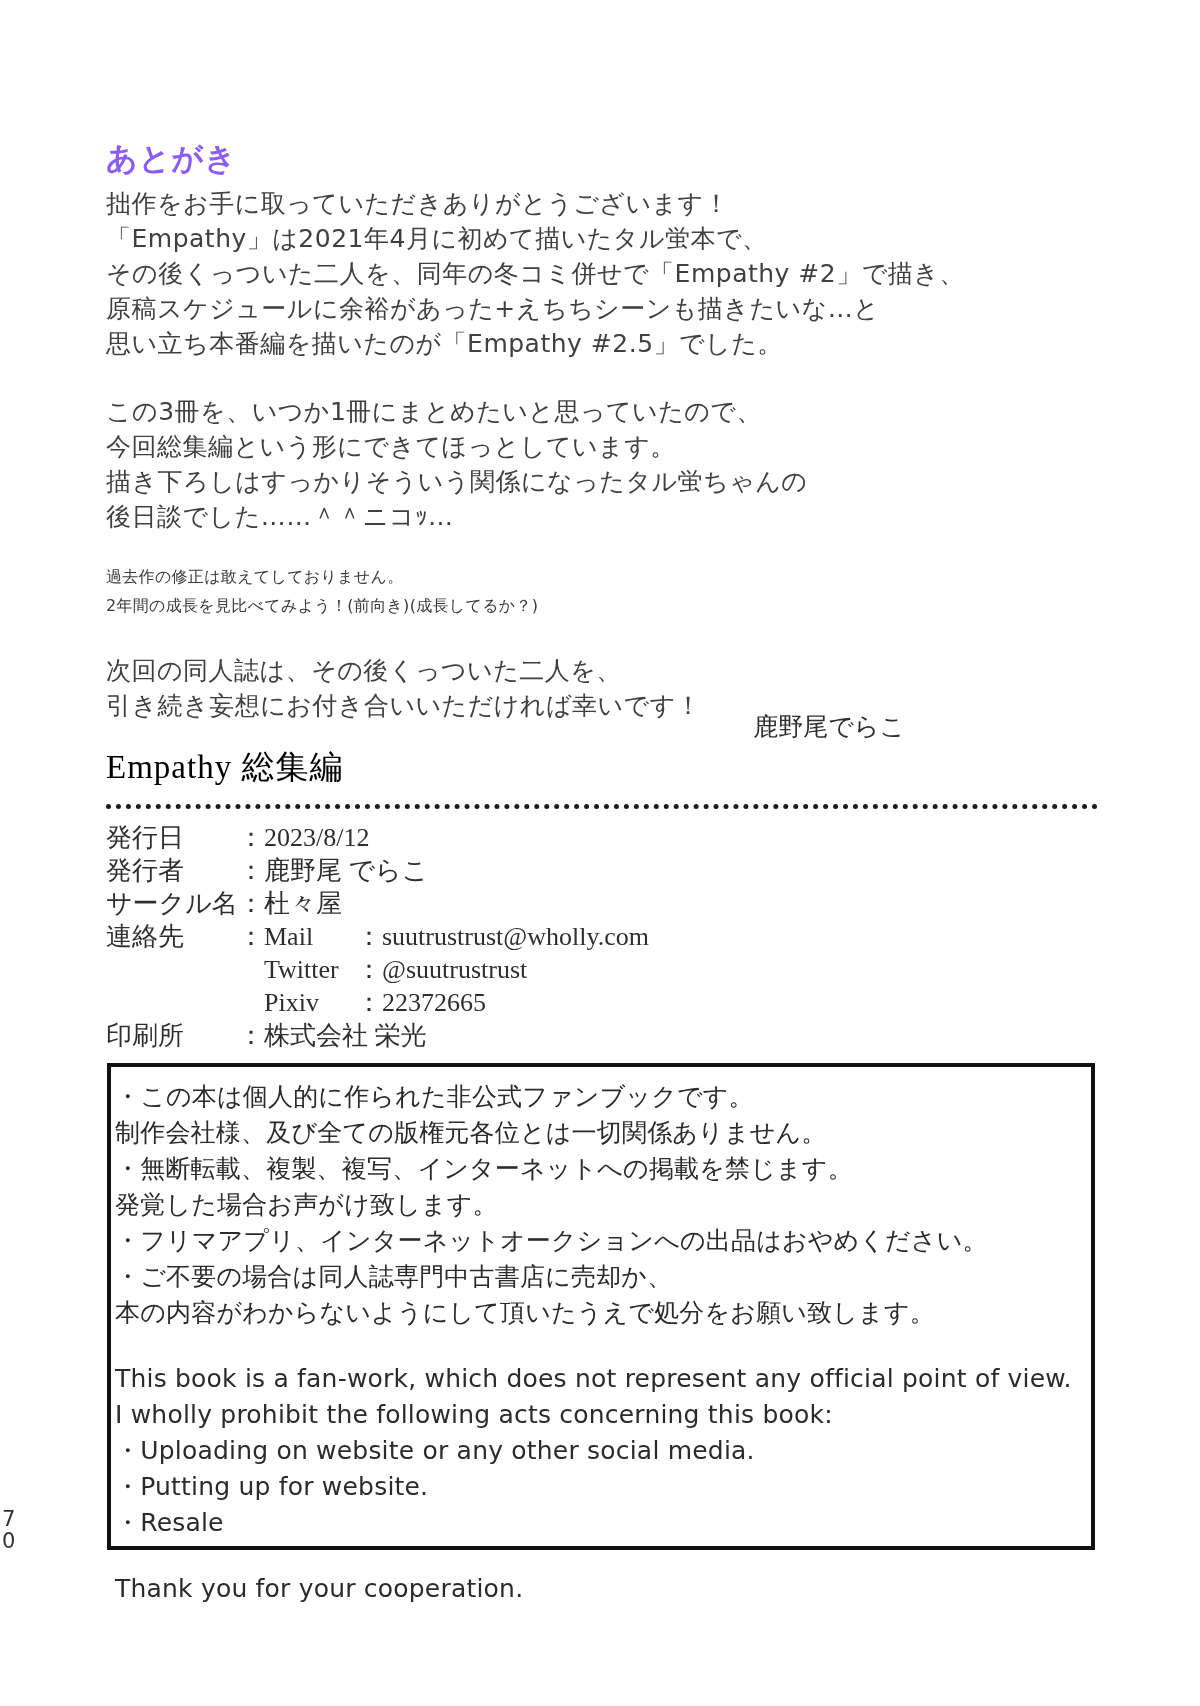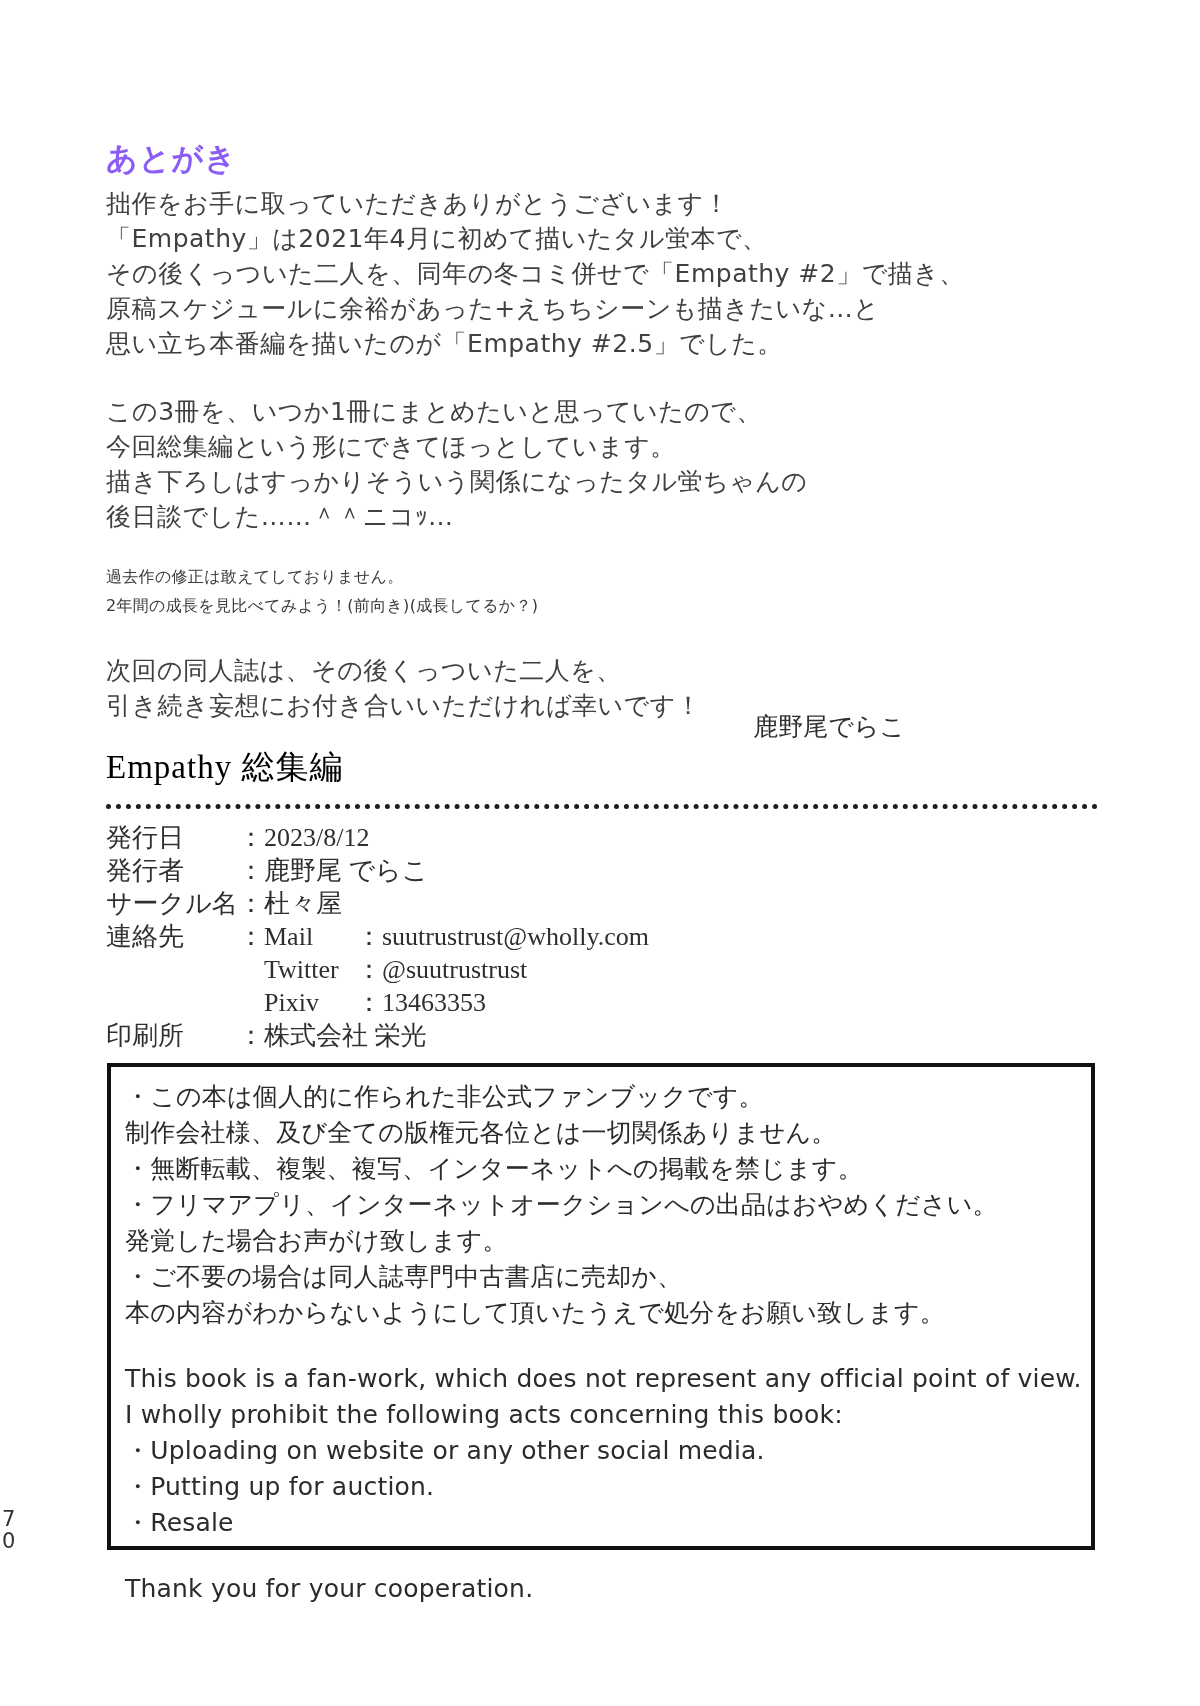--- a/index.html
+++ b/index.html
@@ -114,21 +114,21 @@
 
   
   .disclaimer-box {
     position: absolute;
     left: 107px;
     top: 1063px;
     width: 988px;
     height: 487px;
     border: 4px solid #111;
     box-sizing: border-box;
-    padding: 12px 14px;
+    padding: 12px 4px;
   }
   .disc-line {
     font-size: 25px;
     line-height: 36px;
     letter-spacing: 0.2px;
     white-space: nowrap;
     color: #2b2b2b;
   }
   .disc-gap {
     height: 30px;
@@ -214,47 +214,47 @@
       <span class="contact-indent"></span>
       <span class="service-label">Twitter</span>
       <span class="info-colon">：</span>
       <span class="info-value">@suutrustrust</span>
     </div>
 
     <div class="info-row">
       <span class="contact-indent"></span>
       <span class="service-label">Pixiv</span>
       <span class="info-colon">：</span>
-      <span class="info-value">13463353</span>
+      <span class="info-value">22372665</span>
     </div>
 
     <div class="info-row">
       <span class="info-label">印刷所</span>
       <span class="info-colon">：</span>
       <span class="info-value">株式会社 栄光</span>
     </div>
 
   </div>
 </section>
 
 <section class="disclaimer-box">
   <div class="disc-line">・この本は個人的に作られた非公式ファンブックです。</div>
   <div class="disc-line">制作会社様、及び全ての版権元各位とは一切関係ありません。</div>
   <div class="disc-line">・無断転載、複製、複写、インターネットへの掲載を禁じます。</div>
+  <div class="disc-line">発覚した場合お声がけ致します。</div>
   <div class="disc-line">・フリマアプリ、インターネットオークションへの出品はおやめください。</div>
-  <div class="disc-line">発覚した場合お声がけ致します。</div>
   <div class="disc-line">・ご不要の場合は同人誌専門中古書店に売却か、</div>
   <div class="disc-line">本の内容がわからないようにして頂いたうえで処分をお願い致します。</div>
 
   <div class="disc-gap"></div>
 
   <div class="disc-line">This book is a fan-work, which does not represent any official point of view.</div>
   <div class="disc-line">I wholly prohibit the following acts concerning this book:</div>
   <div class="disc-line">・Uploading on website or any other social media.</div>
-  <div class="disc-line">・Putting up for auction.</div>
+  <div class="disc-line">・Putting up for website.</div>
   <div class="disc-line">・Resale</div>
 
   <div class="disc-gap"></div>
 
   <div class="disc-line">Thank you for your cooperation.</div>
 </section>
 
 <div class="page-number">
   <div>7</div>
   <div>0</div>

